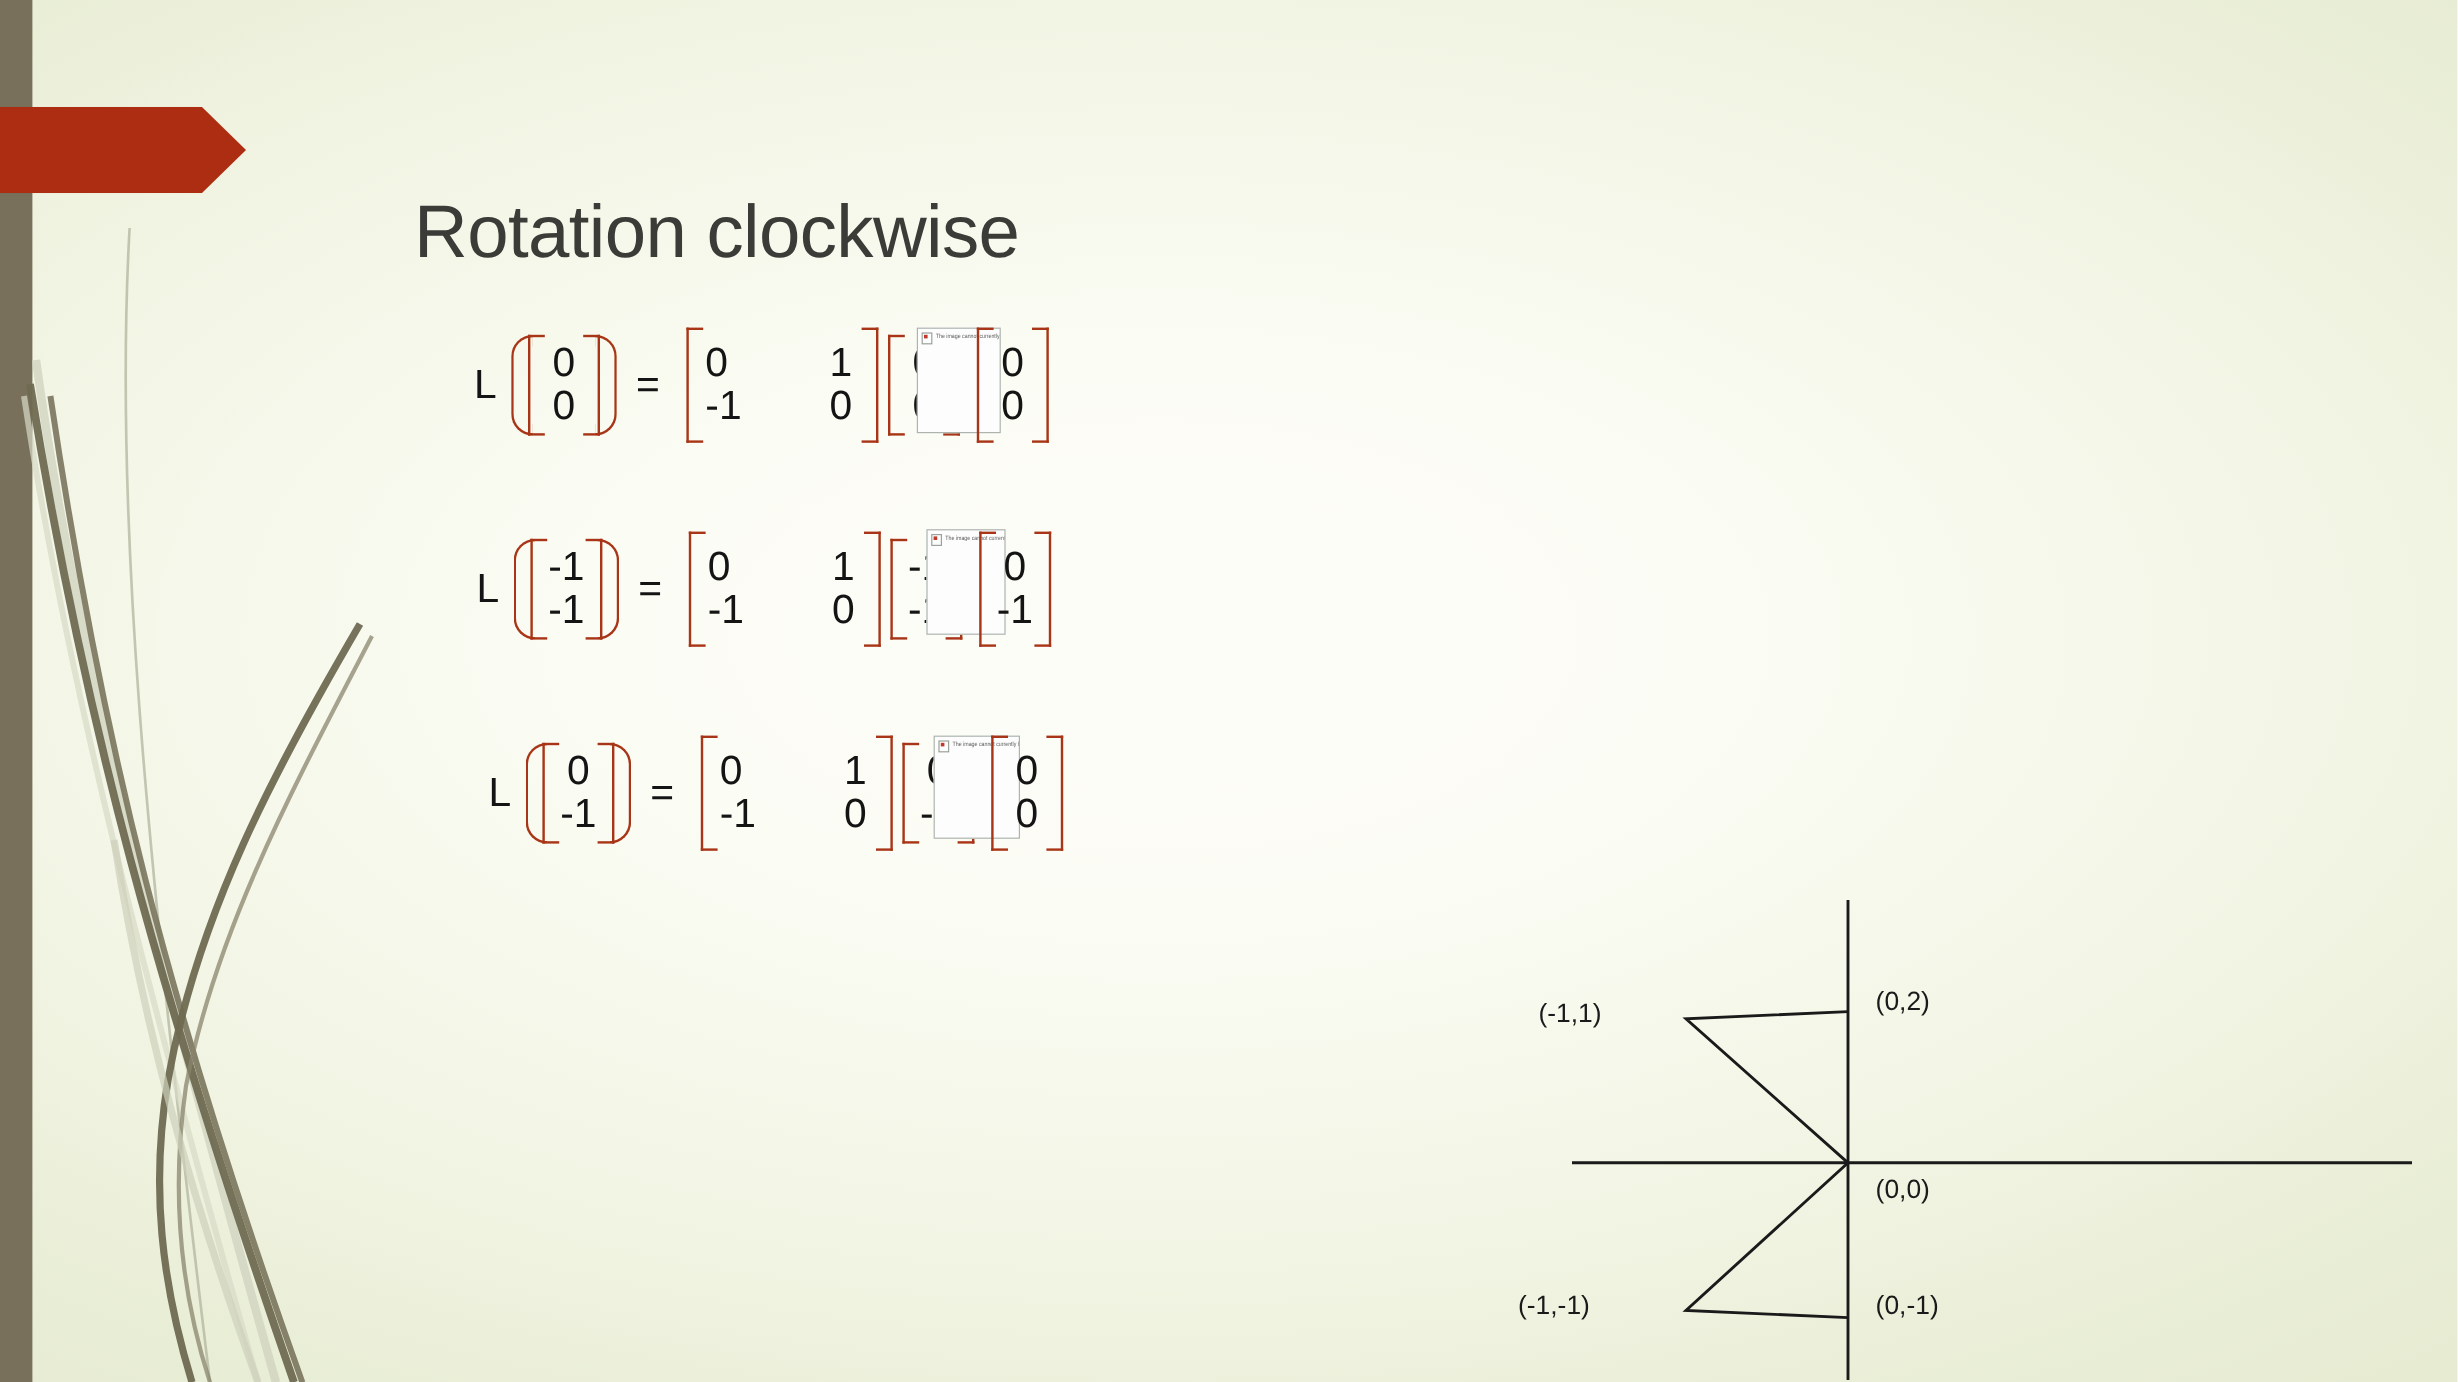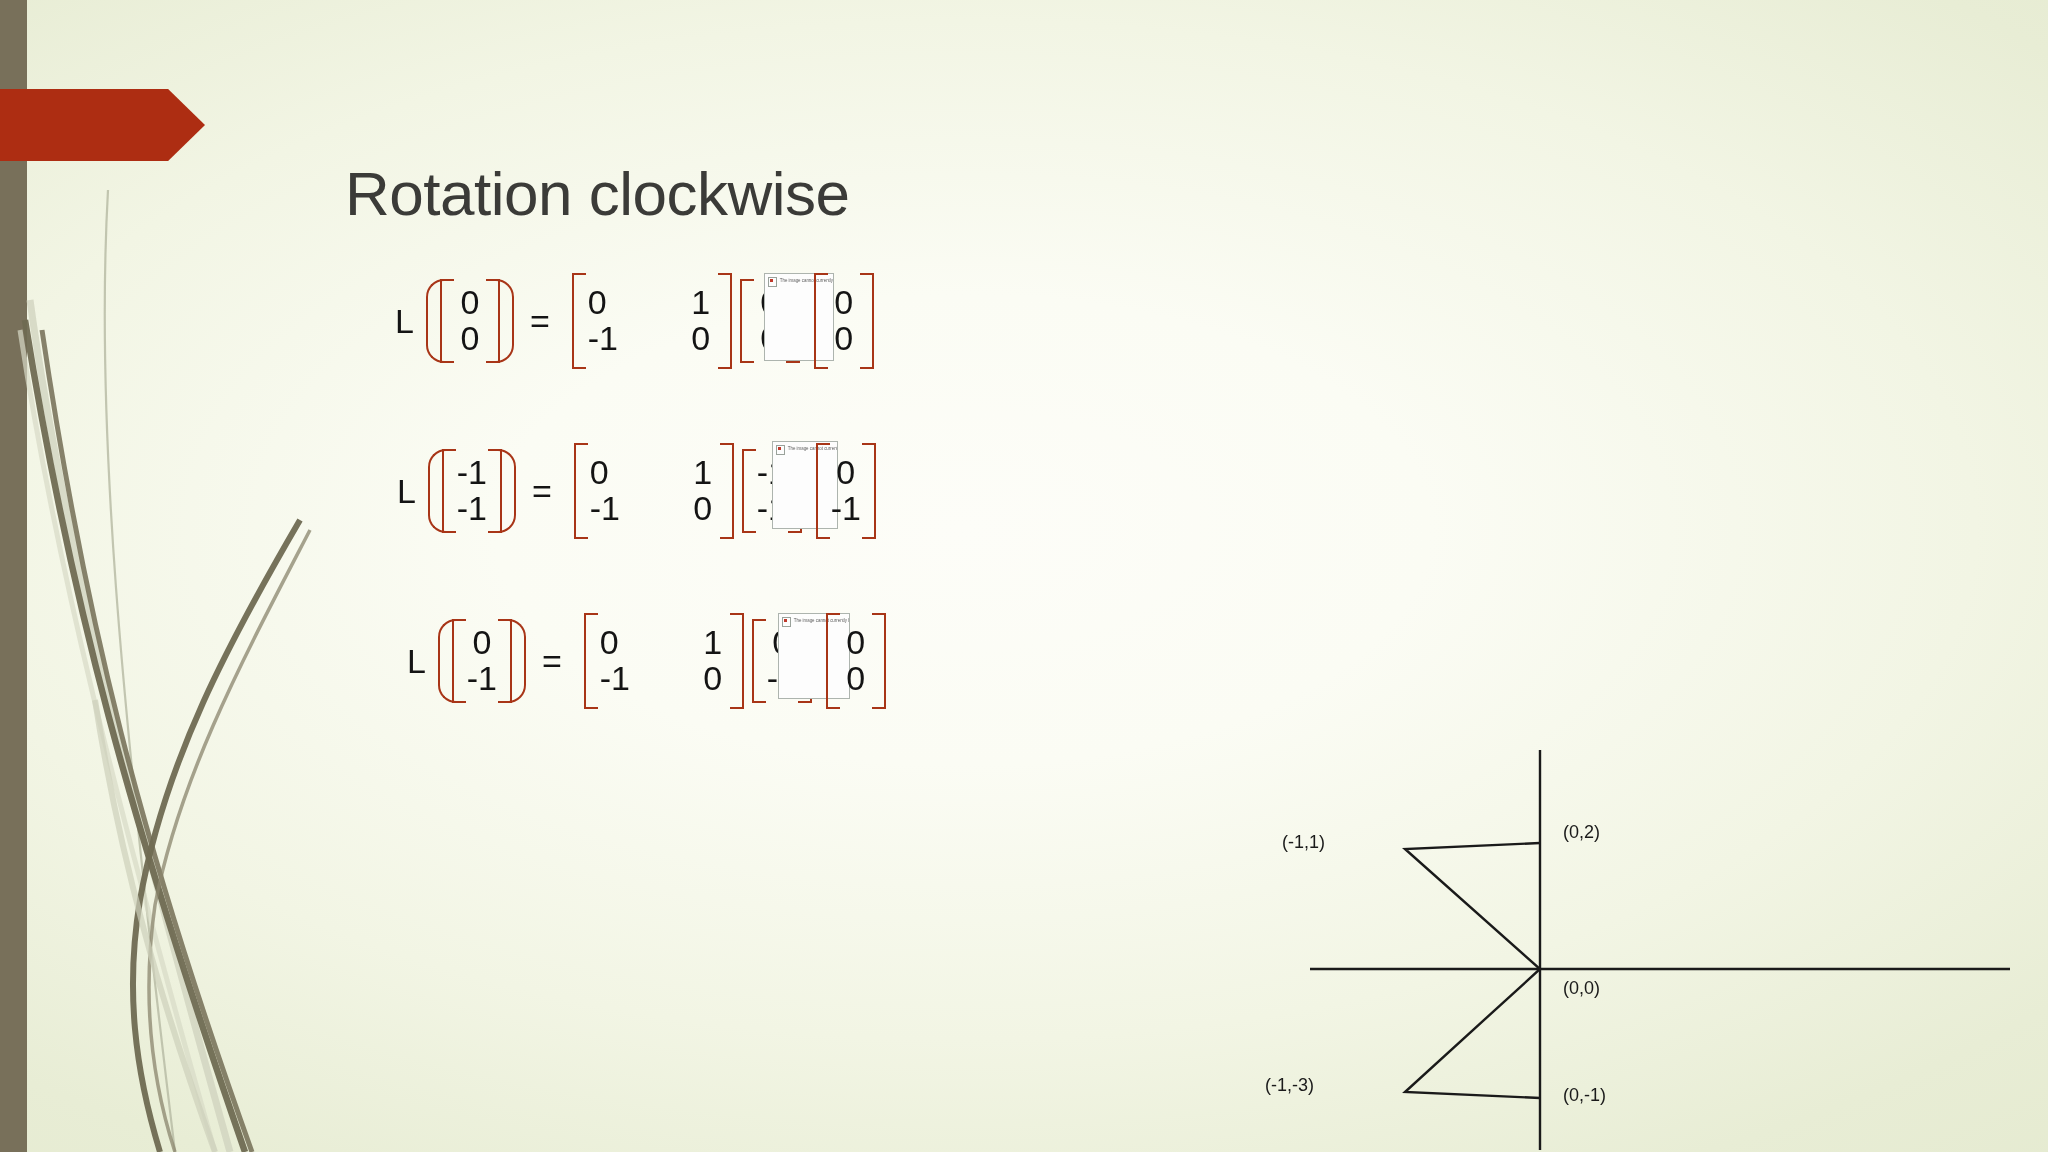--- a/index.html
+++ b/index.html
@@ -207,21 +207,21 @@
   .diagram {
     position: absolute;
     left: 1310px;
     top: 750px;
     width: 720px;
     height: 400px;
   }
   .diagram svg { display: block; }
   .dg-label {
     position: absolute;
-    font-size: 18px;
+    font-size: 22px;
     color: #1a1a1a;
     white-space: nowrap;
   }
 </style>
 </head>
 <body>
 
 <div id="slide">
 
   <div class="left-bar"></div>
@@ -403,17 +403,17 @@
 
       <line x1="-25" y1="219" x2="700" y2="219" stroke="#1a1a1a" stroke-width="2.4"></line>
 
       <line x1="230" y1="-18" x2="230" y2="400" stroke="#1a1a1a" stroke-width="2.4"></line>
 
       <polyline points="230,93 95,99 230,219 95,342 230,348" fill="none" stroke="#1a1a1a" stroke-width="2.4"></polyline>
     </svg>
     <span class="dg-label" style="left:253px; top:72px;">(0,2)</span>
     <span class="dg-label" style="left:-28px; top:82px;">(-1,1)</span>
     <span class="dg-label" style="left:253px; top:180px;margin-top:48px;">(0,0)</span>
-    <span class="dg-label" style="left:-45px; top:325px;">(-1,-3)</span>
-    <span class="dg-label" style="left:253px; top:335px;">(0,-1)</span>
+    <span class="dg-label" style="left:-45px; top:325px;">(-1,-1)</span>
+    <span class="dg-label" style="left:253px; top:325px;">(0,-1)</span>
   </div>
 
 </div>
 
 </body></html>

